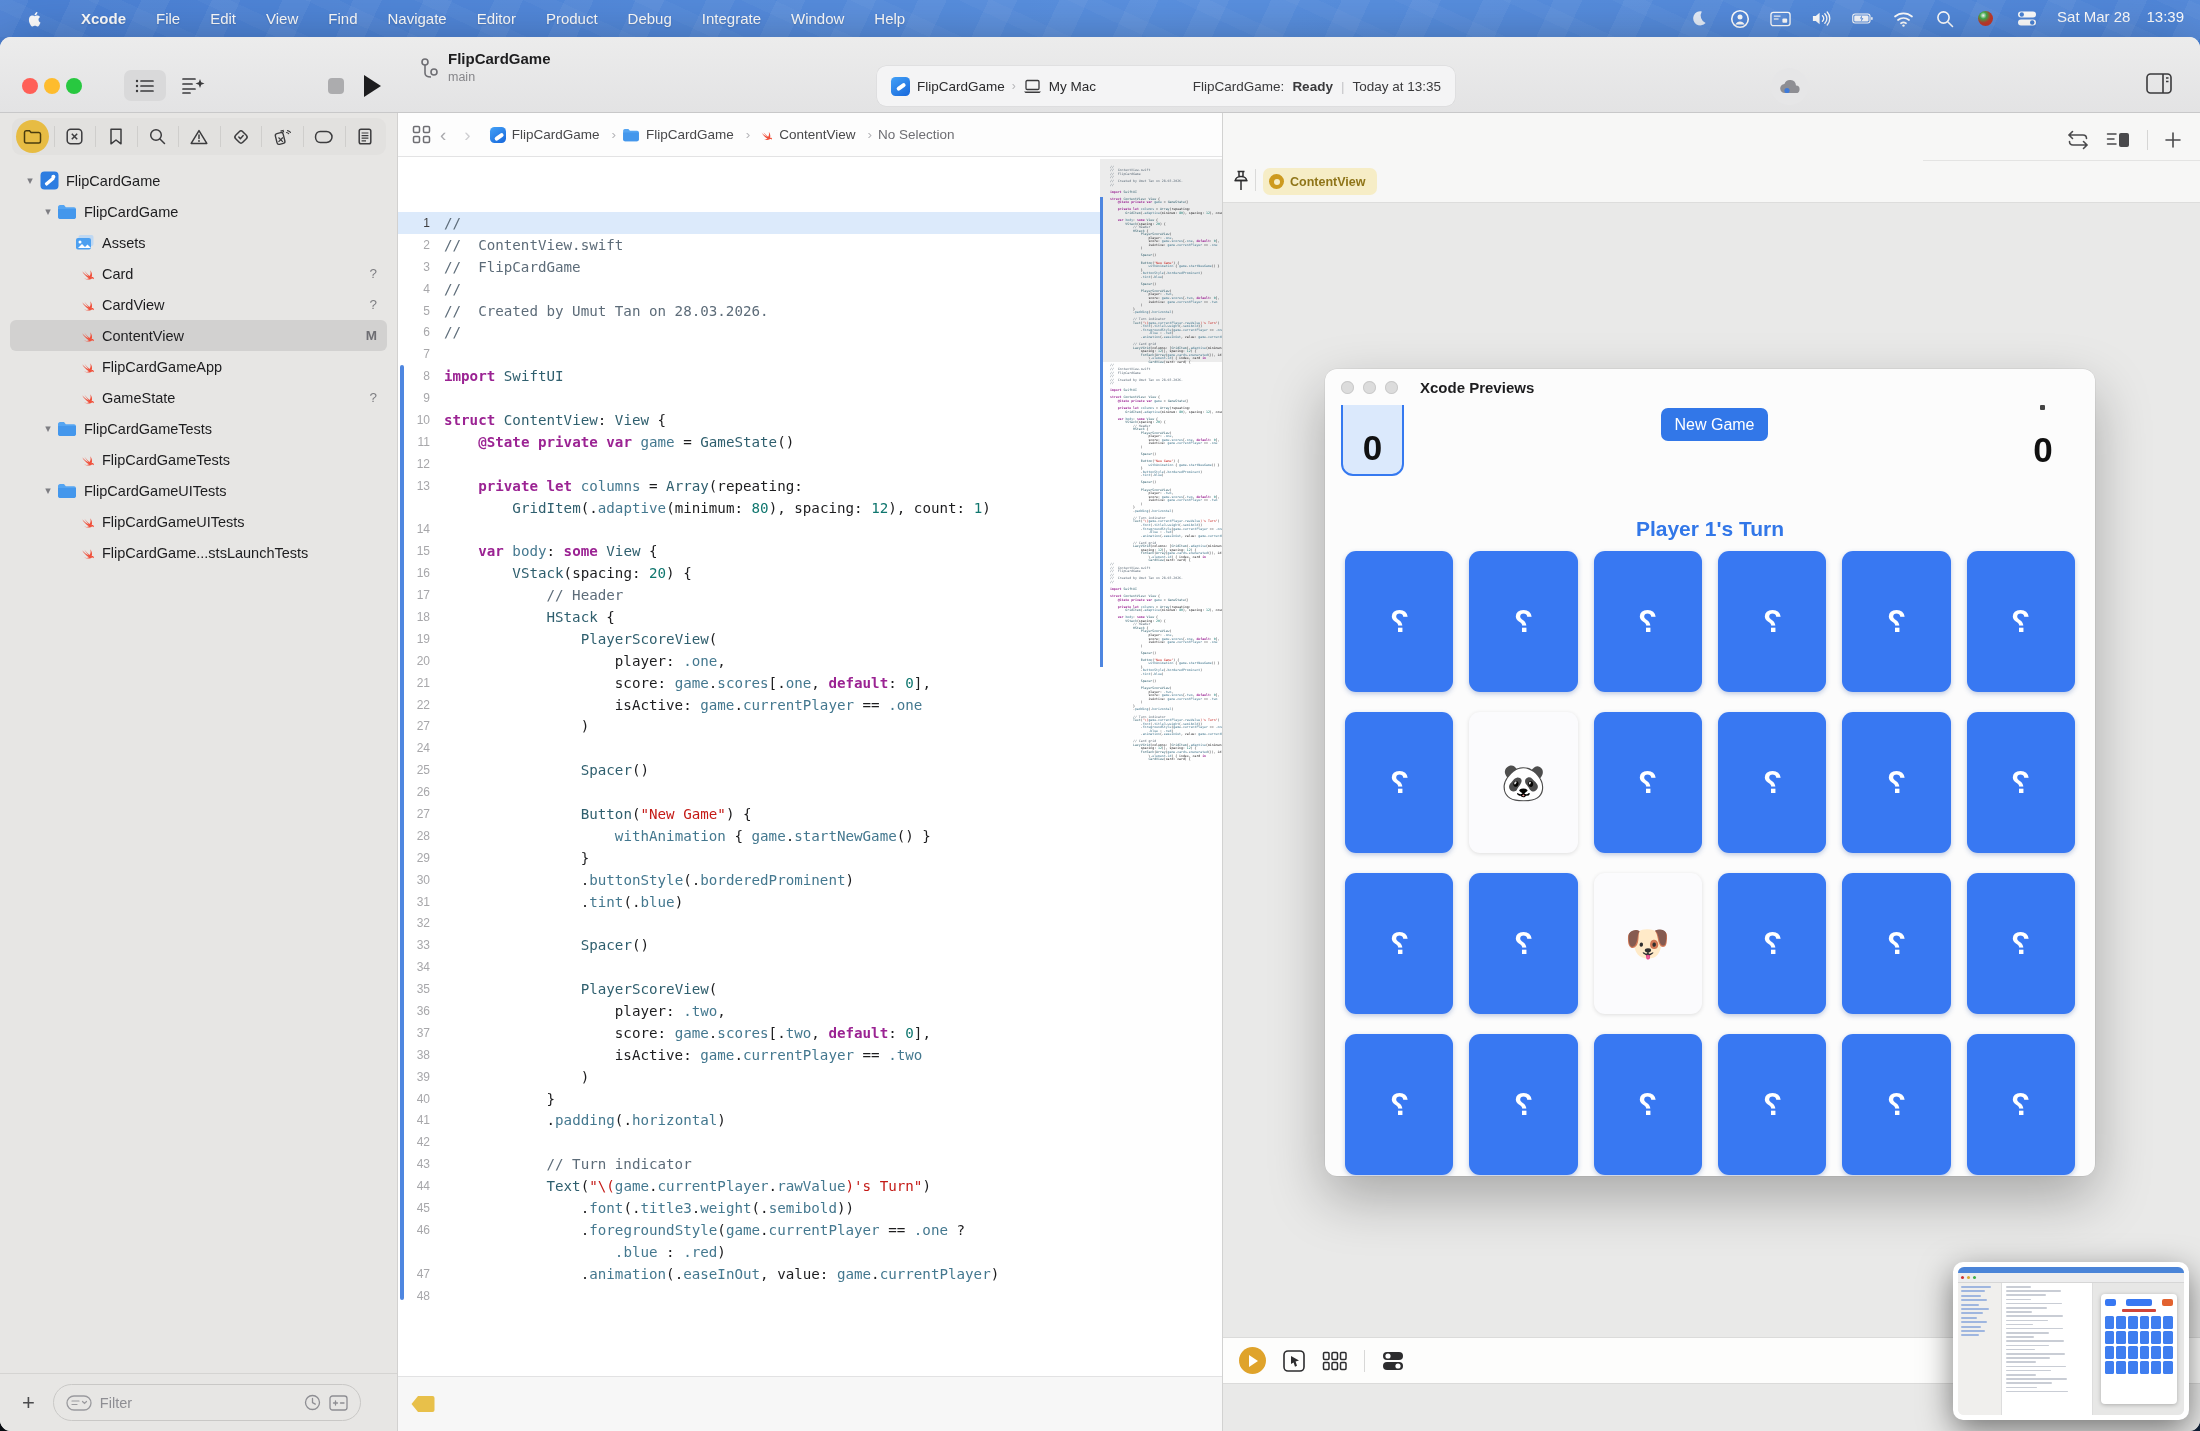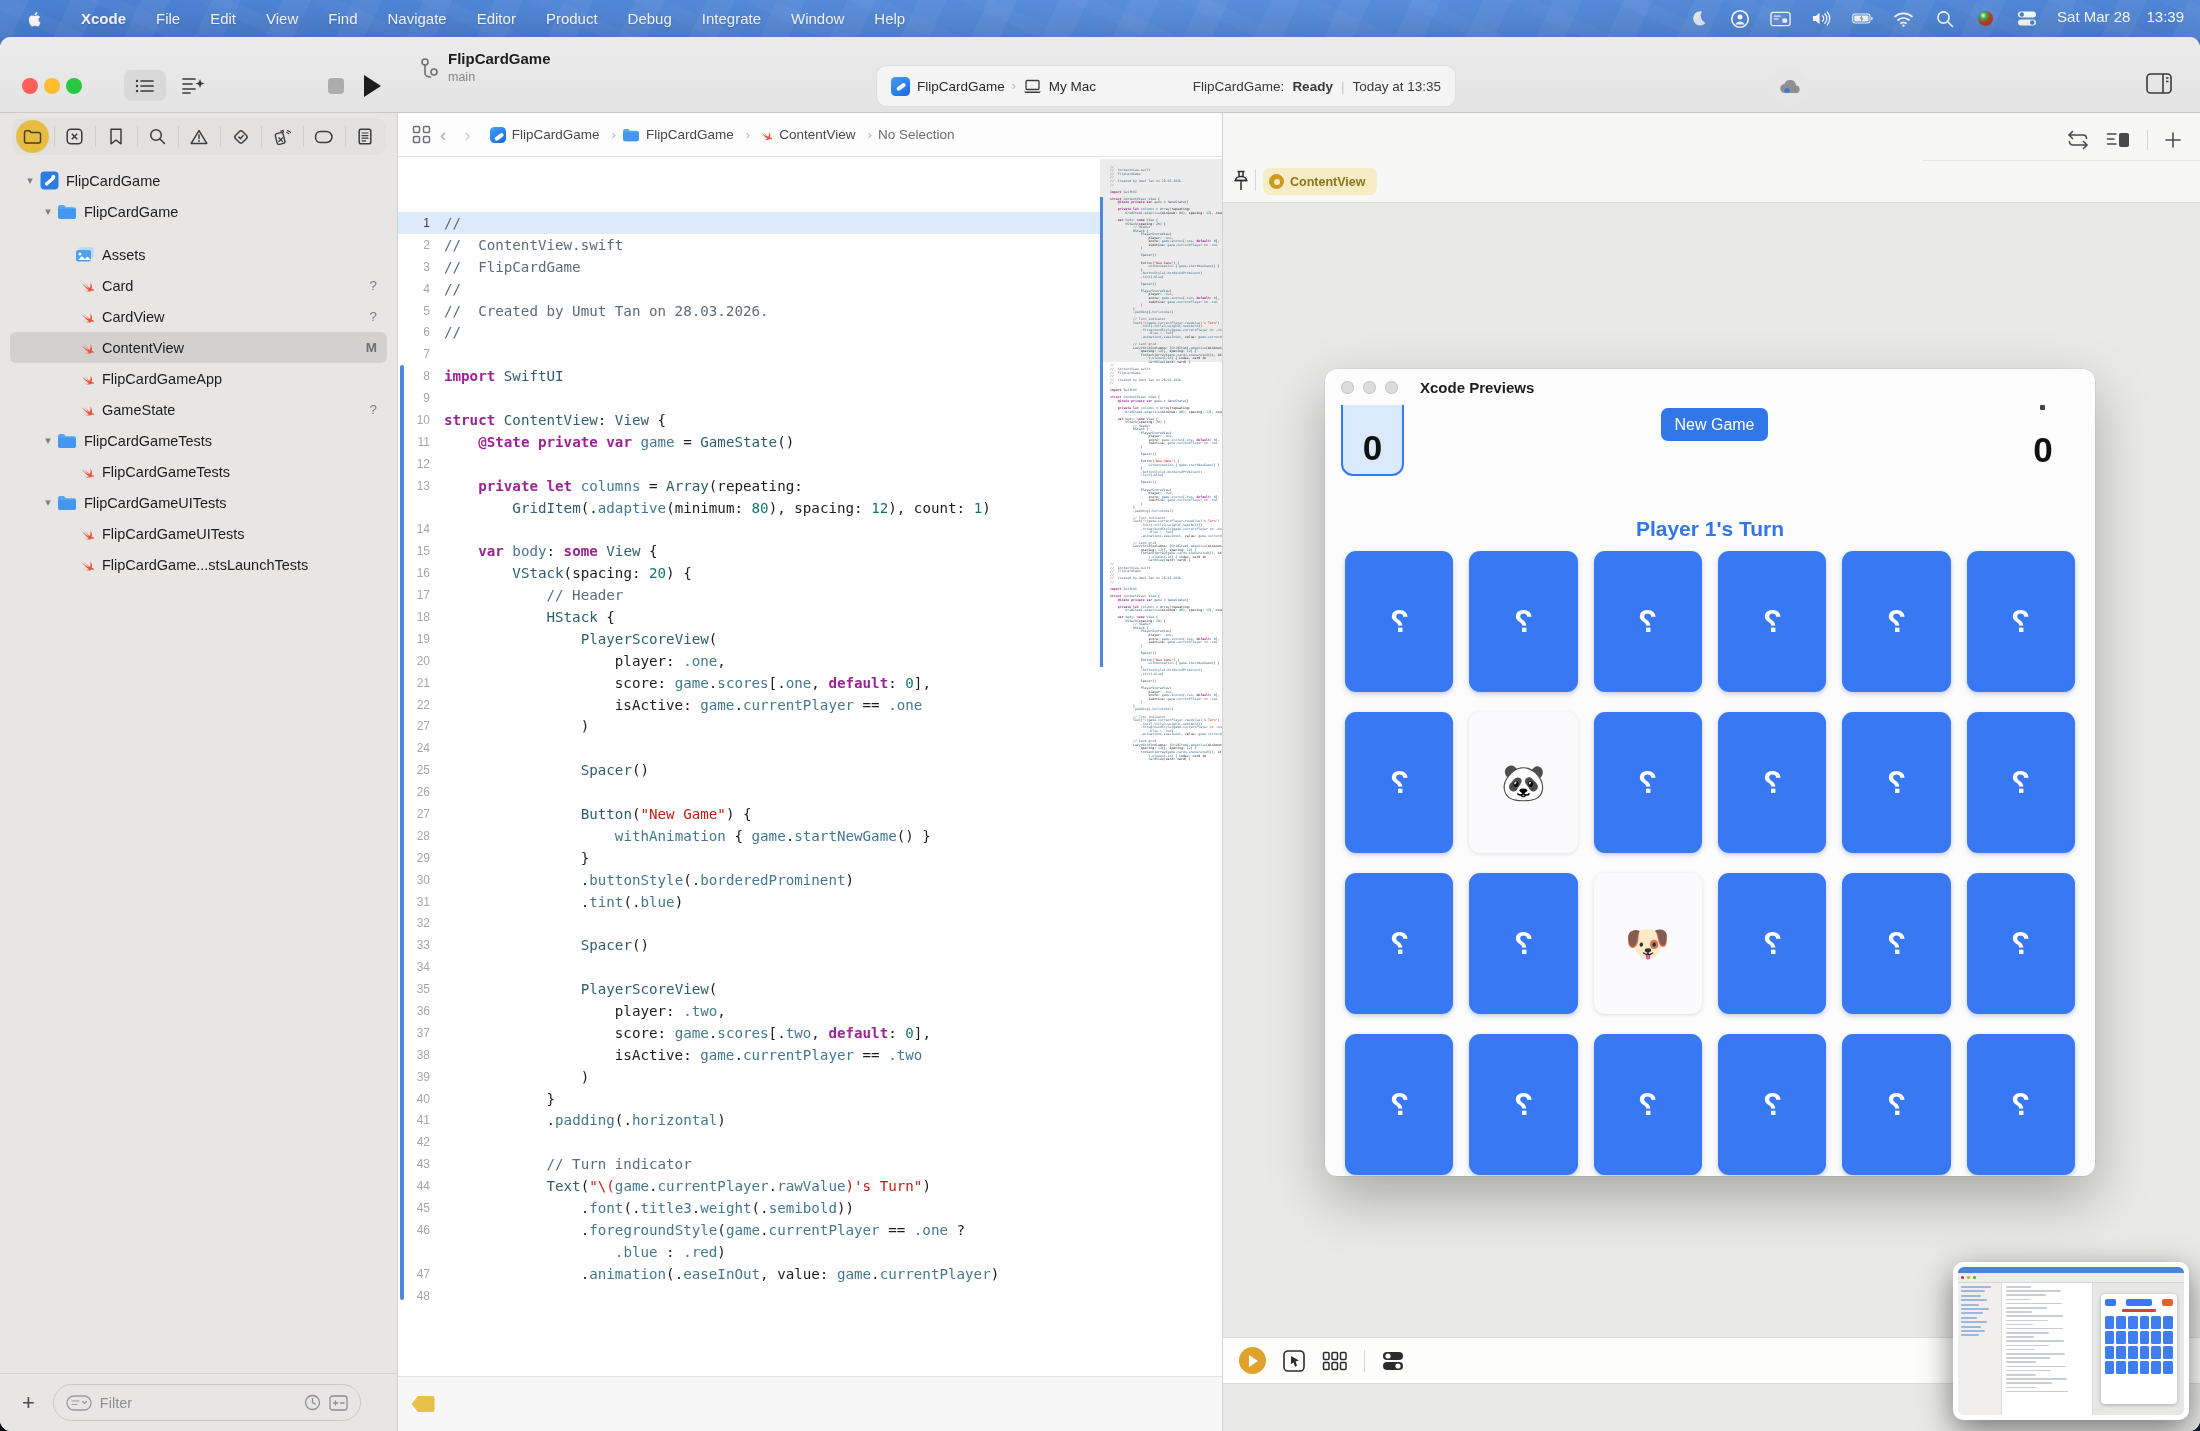--- a/index.html
+++ b/index.html
@@ -423,21 +423,21 @@
         <div class="trow" style="padding-left: 30px;">
           <span class="chev">▾</span>
           <span class="ticon">
             <svg width="20" height="16" viewBox="0 0 20 16">
               <path d="M1 3.2C1 2 1.9 1 3 1h4l1.8 2.2H17c1.1 0 2 .9 2 2.1v7.5c0 1.2-.9 2.2-2 2.2H3c-1.1 0-2-1-2-2.2z" fill="#55A5F2"></path>
               <path d="M1 5h18v7.8c0 1.2-.9 2.2-2 2.2H3c-1.1 0-2-1-2-2.2z" fill="#4497EC"></path>
             </svg>
           </span>
           <span>FlipCardGame</span>
         </div>
-        <div class="trow" style="padding-left: 48px; margin-top: 12px;">
+        <div class="trow" style="padding-left: 48px;">
           <span class="chev"></span>
           <span class="ticon">
             <svg width="20" height="17" viewBox="0 0 20 17">
               <rect x="3.5" y="1" width="15" height="11" rx="2" fill="#BFD8F2"></rect>
               <rect x="1" y="4" width="15" height="11.5" rx="2" fill="#4DA0F0"></rect>
               <circle cx="5" cy="8" r="1.5" fill="#fff"></circle>
               <path d="M3 14l4-4 3 3 2.5-2.5 3.5 3.5H4z" fill="#fff"></path>
             </svg>
           </span>
           <span>Assets</span>

